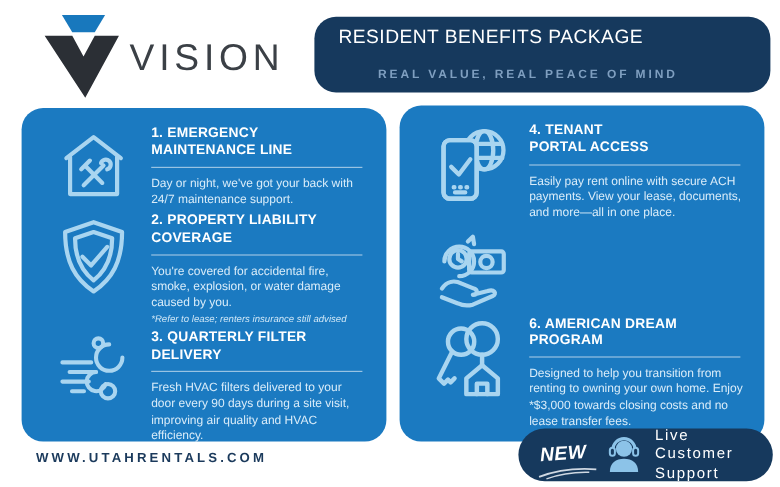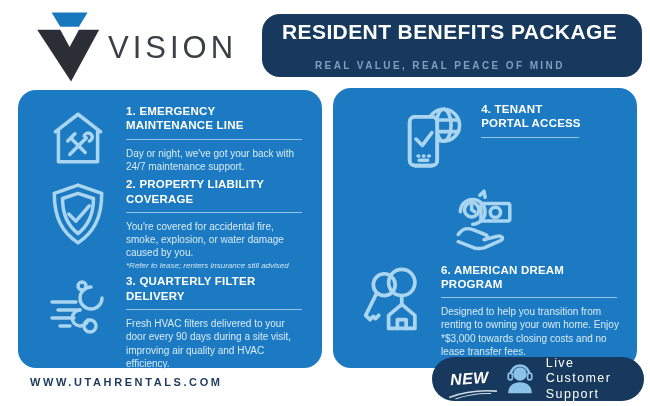--- a/index.html
+++ b/index.html
@@ -12,27 +12,27 @@
   .logo-block { position:absolute; left:30px; top:6px; width:230px; height:82px; display:flex; align-items:center; }
   .logo-mark { width:72px; height:76px; flex:0 0 auto; }
   .logo-text { margin-left:6px; }
   .logo-brand { font-size:31px; font-weight:400; letter-spacing:4px; color:#3b4046; line-height:1; }
   .logo-tagline { font-size:11px; font-weight:700; letter-spacing:1.1px; color:#1878bd; margin-top:3px; }
   .banner {
     position:absolute; left:262px; top:14px; width:380px; height:63px;
     background:#16395d; border-radius:18px; color:#fff;
     display:flex; flex-direction:column; justify-content:center; padding-left:20px;
   }
-  .banner-title { font-size:21px; font-weight:700; letter-spacing:0.4px; }
+  .banner-title { font-size:16px; font-weight:400; letter-spacing:0.4px; }
   .banner-sub { font-size:10px; font-weight:700; letter-spacing:2.4px; color:#7f9fc0; margin-top:16px;padding-left:33px; }
   
   .panel {
     position:absolute; top:90px; width:304px; height:278px;
     background:#1b7ac1; border-radius:18px; padding:10px 16px 10px 12px;
-    display:flex; flex-direction:column; justify-content:space-between;align-items:center;
+    display:flex; flex-direction:column; justify-content:space-between;
   }
   .panel.left { left:18px; }
   .panel.right { left:333px; top:88px; height:280px; }
   .benefit { display:flex; align-items:flex-start; }
   .benefit-icon { width:96px; flex:0 0 96px; display:flex; justify-content:center; align-items:center; padding-top:6px; }
   .benefit-icon svg { stroke:#a9d5f0; fill:none; stroke-width:3.4; stroke-linecap:round; stroke-linejoin:round; }
   .benefit-text { flex:1 1 auto; padding-top:4px; }
   .benefit-heading { color:#ffffff; font-weight:800; font-size:11.5px; line-height:1.25; letter-spacing:0.2px; white-space:pre-line; }
   .benefit-rule { height:1px; background:rgba(255,255,255,0.55); margin:6px 0 7px 0; width:98%; }
   .benefit-body { color:#d9ecf9; font-size:10px; line-height:1.32; }
@@ -135,20 +135,21 @@
           <rect x="10" y="12" width="26" height="46" rx="5" fill="#1b7ac1"></rect>
           <rect x="10" y="12" width="26" height="46" rx="5"></rect>
           <path d="M16,33 L22,39 L31,27"></path>
           <path d="M18,49 h0.5 M23,49 h0.5 M28,49 h0.5 M19,53 h8"></path>
         </svg>
       </div>
       <div class="benefit-text">
         <div class="benefit-heading">4. TENANT
 PORTAL ACCESS</div>
         <div class="benefit-rule"></div>
+        <div class="benefit-body">Easily pay rent online with secure ACH payments. View your lease, documents, and more—all in one place.</div>
       </div>
     </div>
 
     <div class="benefit">
       <div class="benefit-icon">
         <svg width="70" height="66" viewBox="0 0 64 64">
           <path d="M10,26 a12,12 0 1,1 12,12"></path>
           <path d="M29,10 l4,-4 l1,6"></path>
           <circle cx="21" cy="24" r="7"></circle>
           <path d="M21,20 v4 l3,2"></path>

